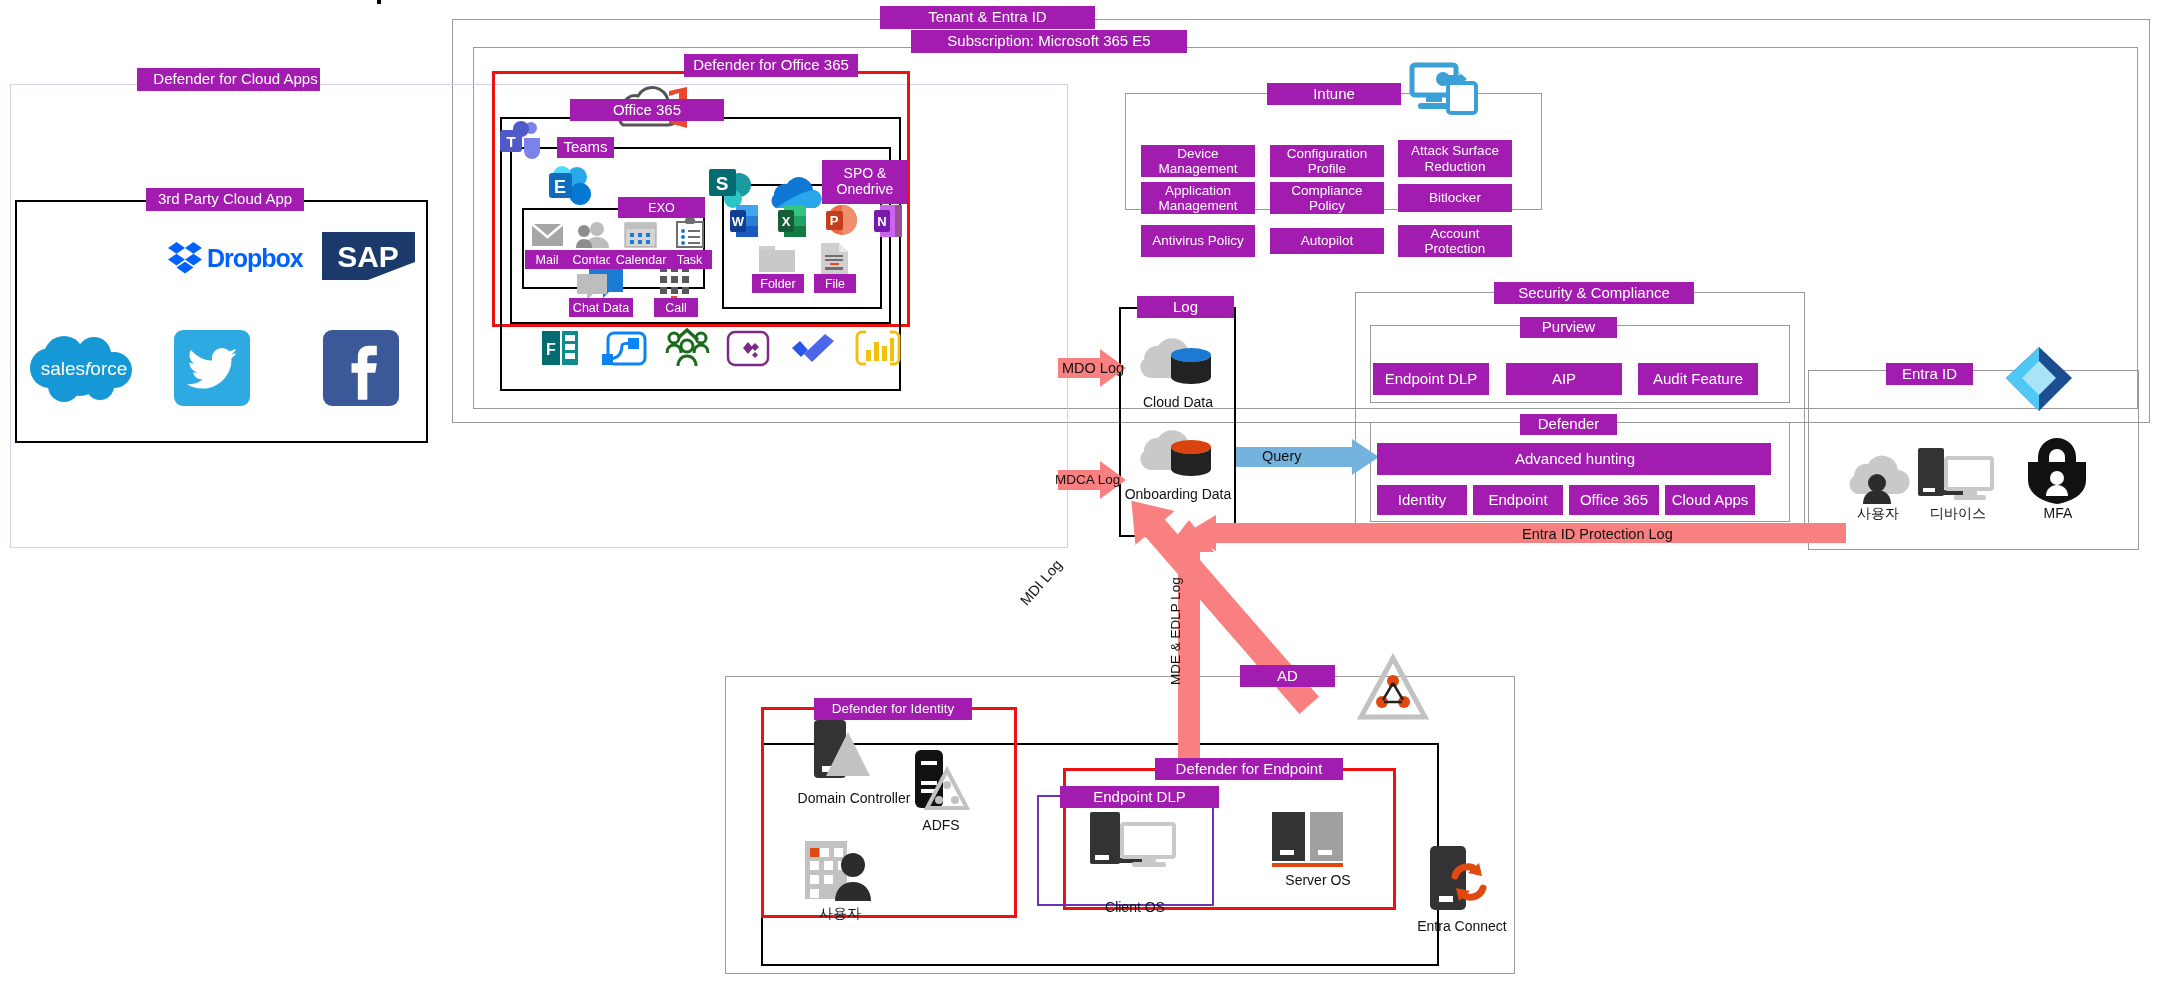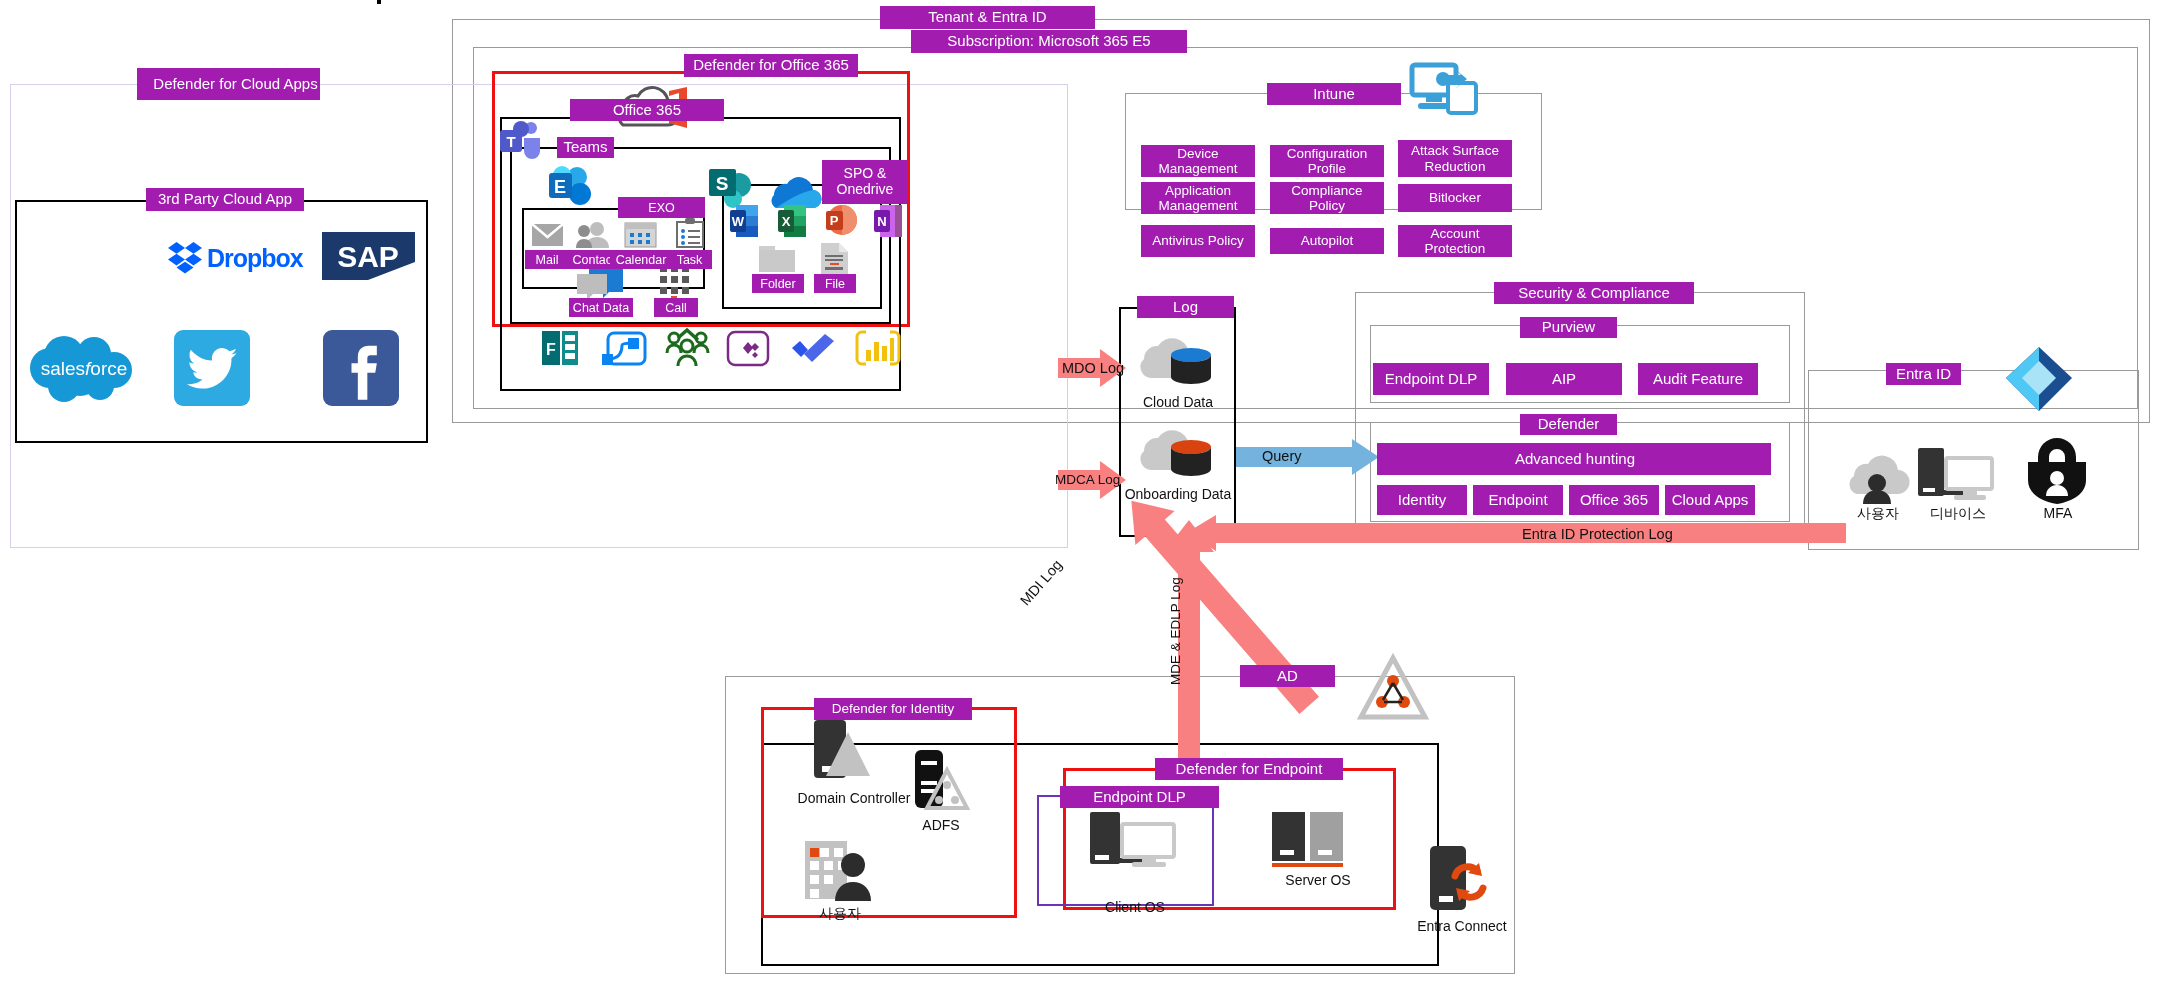--- a/index.html
+++ b/index.html
@@ -49,21 +49,21 @@
 
 <div class="canvas">
 
   <div class="box brd-grey" style="left:452px; top:19px; width:1698px; height:404px;"></div>
   <div class="chip" style="left:880px; top:6px; width:215px; height:23px;">Tenant &amp; Entra ID</div>
 
   <div class="box brd-grey" style="left:473px; top:47px; width:1665px; height:362px;"></div>
   <div class="chip" style="left:911px; top:30px; width:276px; height:23px;">Subscription: Microsoft 365 E5</div>
 
   <div class="box brd-lilac" style="left:10px; top:84px; width:1058px; height:464px;"></div>
-  <div class="chip" style="left:137px; top:68px; width:183px; height:32px;padding-left:24px;">Defender for Cloud Apps</div>
+  <div class="chip" style="left:137px; top:68px; width:183px; height:23px;padding-left:24px;">Defender for Cloud Apps</div>
 
   <div class="box brd-black" style="left:15px; top:200px; width:413px; height:243px;"></div>
   <div class="chip" style="left:146px; top:188px; width:158px; height:23px;">
     <span>3rd Party Cloud App</span>
   </div>
 
 
   <div style="position:absolute;left:168px;top:238px;width:130px;height:40px;display:flex;align-items:center;gap:5px;">
     <svg width="34" height="32" viewBox="0 0 32 30">
       <polygon points="8,0 0,5.5 8,11 16,5.5" fill="#0061ff"></polygon>
@@ -420,21 +420,21 @@
 
   <div class="box brd-grey" style="left:1370px; top:422px; width:420px; height:100px;"></div>
   <div class="chip" style="left:1520px; top:414px; width:97px; height:21px;">Defender</div>
   <div class="chip" style="left:1377px; top:443px; width:394px; height:32px;padding-left:12px;">Advanced hunting</div>
   <div class="chip" style="left:1377px; top:485px; width:90px; height:30px;">Identity</div>
   <div class="chip" style="left:1473px; top:485px; width:90px; height:30px;">Endpoint</div>
   <div class="chip" style="left:1569px; top:485px; width:90px; height:30px;">Office 365</div>
   <div class="chip" style="left:1665px; top:485px; width:90px; height:30px;">Cloud Apps</div>
 
   <div class="box brd-grey" style="left:1808px; top:370px; width:331px; height:180px;"></div>
-  <div class="chip" style="left:1886px; top:363px; width:75px; height:22px;">Entra ID</div>
+  <div class="chip" style="left:1886px; top:363px; width:87px; height:22px;">Entra ID</div>
   <div style="position:absolute;left:2002px;top:345px;width:74px;height:68px;">
     <svg width="74" height="68" viewBox="0 0 74 68">
       <polygon points="37,2 70,33 37,66 4,33" fill="#1b4d91"></polygon>
       <polygon points="37,2 37,66 4,33" fill="#50c8f5"></polygon>
       <polygon points="37,16 54,33 37,50 20,33" fill="#a9e3f7"></polygon>
     </svg>
   </div>
 
   <div style="position:absolute;left:1843px;top:452px;width:68px;height:52px;">
     <svg width="68" height="52" viewBox="0 0 68 52">

